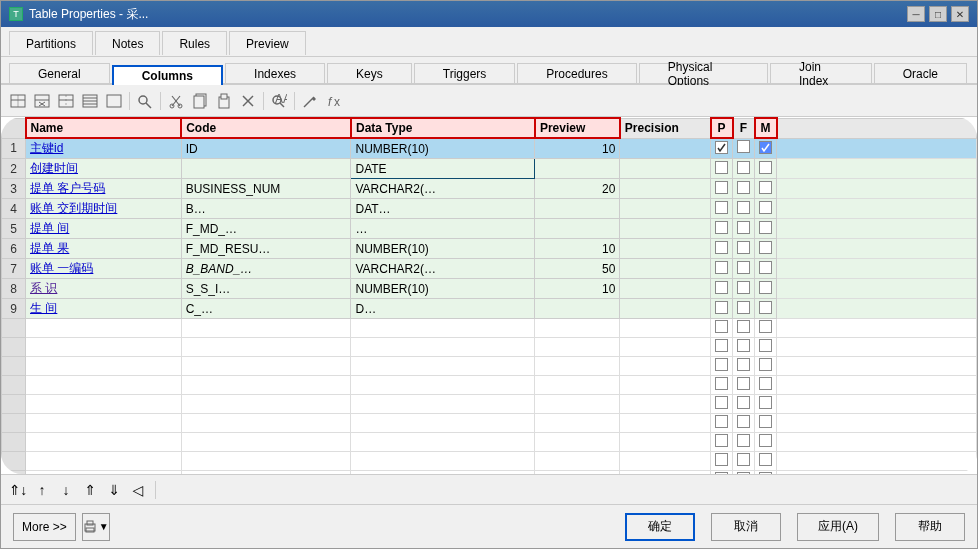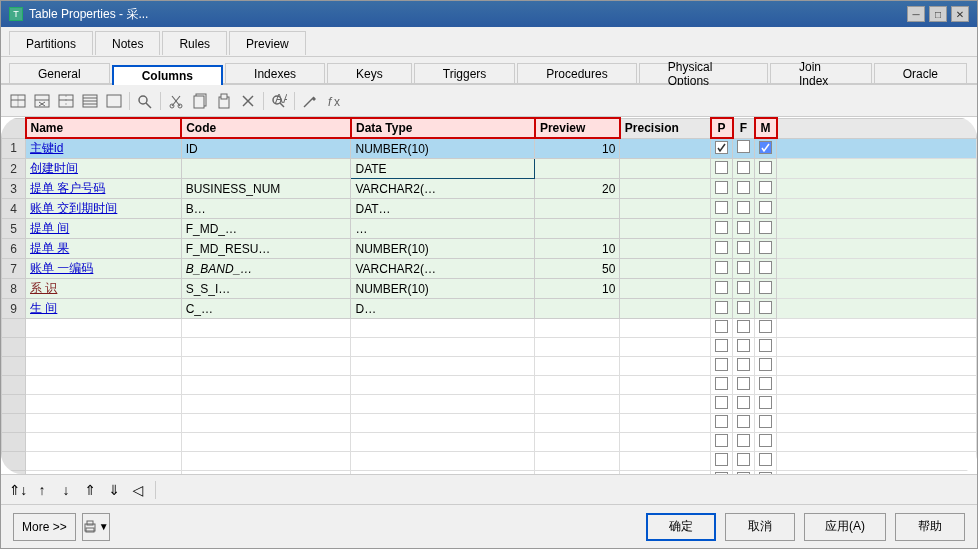--- a/index.html
+++ b/index.html
@@ -24,21 +24,21 @@
     .data-table { width: 100%; border-collapse: collapse; font-size: 11px; }
     .data-table th { background: #e8e8e8; border: 1px solid #ccc; padding: 2px 4px; text-align: left; height: 20px; position: sticky; top: 0; z-index: 2; white-space: nowrap; }
     .data-table td { border: 1px solid #ddd; padding: 1px 4px; height: 18px; white-space: nowrap; overflow: hidden; max-width: 150px; text-overflow: ellipsis; }
     .row-num { background: #e8e8e8; border: 1px solid #ccc; padding: 1px 4px; text-align: center; width: 24px; color: #333; }
     .check-box { width: 13px; height: 13px; border: 1px solid #888; background: white; display: inline-flex; align-items: center; justify-content: center; font-size: 10px; }
     .check-box.checked { background: #fff; }
     .overlay-text { position: absolute; top: 220px; left: 80px; color: #cc0000; font-size: 20px; font-weight: bold; pointer-events: none; }
     .bottom-toolbar { display: flex; align-items: center; padding: 4px 6px; border-top: 1px solid #ccc; background: #f0f0f0; height: 30px; gap: 2px; flex-shrink: 0; }
     .footer { display: flex; align-items: center; justify-content: space-between; padding: 6px 12px; background: #f0f0f0; border-top: 1px solid #ccc; height: 44px; flex-shrink: 0; }
     .footer-left { display: flex; align-items: center; gap: 6px; }
-    .footer-right { display: flex; gap: 9px; }
+    .footer-right { display: flex; gap: 16px; }
     .footer-btn { padding: 4px 20px; border: 1px solid #999; background: #f0f0f0; cursor: pointer; height: 28px; display: flex; align-items: center; justify-content: center; min-width: 70px; }
     .footer-btn.primary { border: 2px solid #0055cc; background: #f0f0f0; font-weight: normal; }
     .more-btn { padding: 4px 8px; border: 1px solid #999; background: #f0f0f0; cursor: pointer; height: 28px; display: flex; align-items: center; gap: 4px; }
     .print-btn { width: 28px; height: 28px; border: 1px solid #999; background: #f0f0f0; cursor: pointer; display: flex; align-items: center; justify-content: center; gap: 2px; }
     .col-p-header, .col-f-header, .col-m-header { width: 20px; min-width: 20px; }
     .name-col { min-width: 110px; }
     .code-col { min-width: 120px; }
     .datatype-col { min-width: 130px; }
     .len-col { min-width: 60px; text-align: right; }
     .prec-col { min-width: 60px; }
@@ -387,21 +387,21 @@
     </td>
     <td style="border:1px solid #ccc; padding:1px; text-align:center;">
       <div class="check-box " style="margin:auto; ">
         
       </div>
     </td>
     <td style="border:1px solid #ddd;"></td>
   </tr>
               <tr style="background: rgb(232, 245, 232);">
     <td class="row-num" style="background:#e0e0e0; text-align:center; border:1px solid #ccc;">8</td>
-    <td style="border:1px solid #ccc; padding:1px 4px; color:#7f1d1d; text-decoration:underline;">系 识</td>
+    <td style="border:1px solid #ccc; padding:1px 4px; color:#4c1d95; text-decoration:underline;">系 识</td>
     <td style="border:1px solid #ccc; padding:1px 4px;">S_S_I…</td>
     <td style="border:1px solid #ccc; padding:1px 4px;">NUMBER(10)</td>
     <td style="border:1px solid #ccc; padding:1px 4px; text-align:right;">10</td>
     <td style="border:1px solid #ccc; padding:1px 4px;"></td>
     <td style="border:1px solid #ccc; padding:1px; text-align:center;">
       <div class="check-box " style="margin:auto; ">
         
       </div>
     </td>
     <td style="border:1px solid #ccc; padding:1px; text-align:center;">

